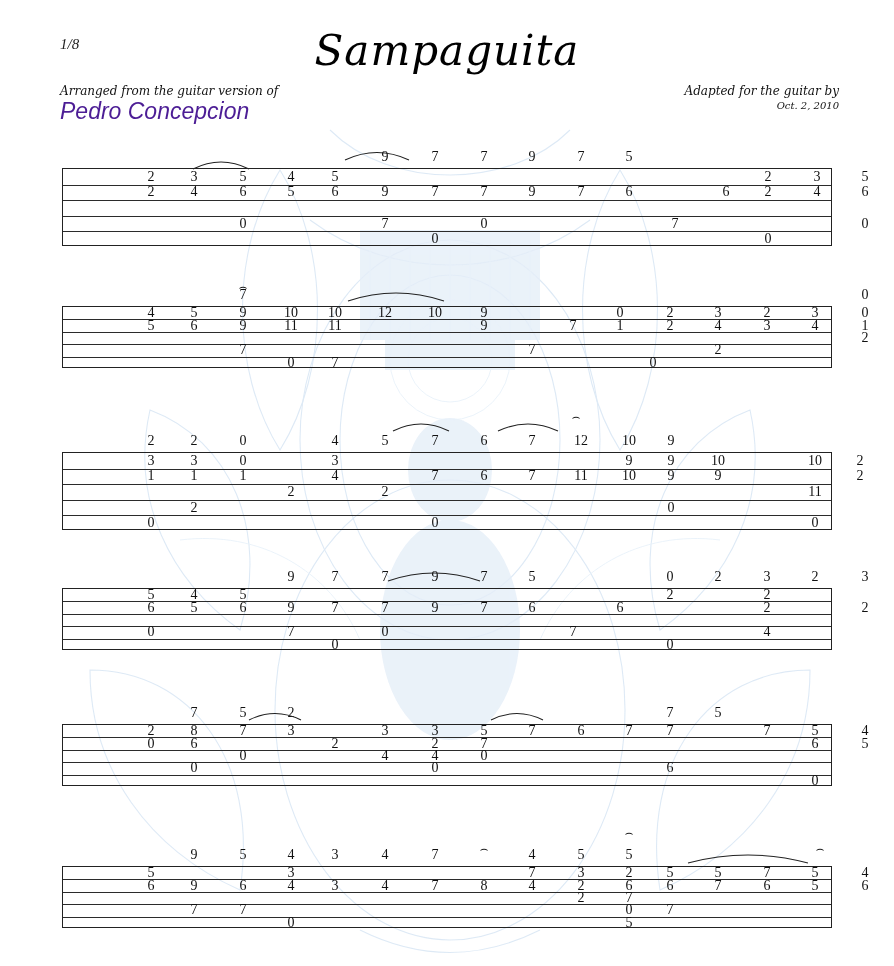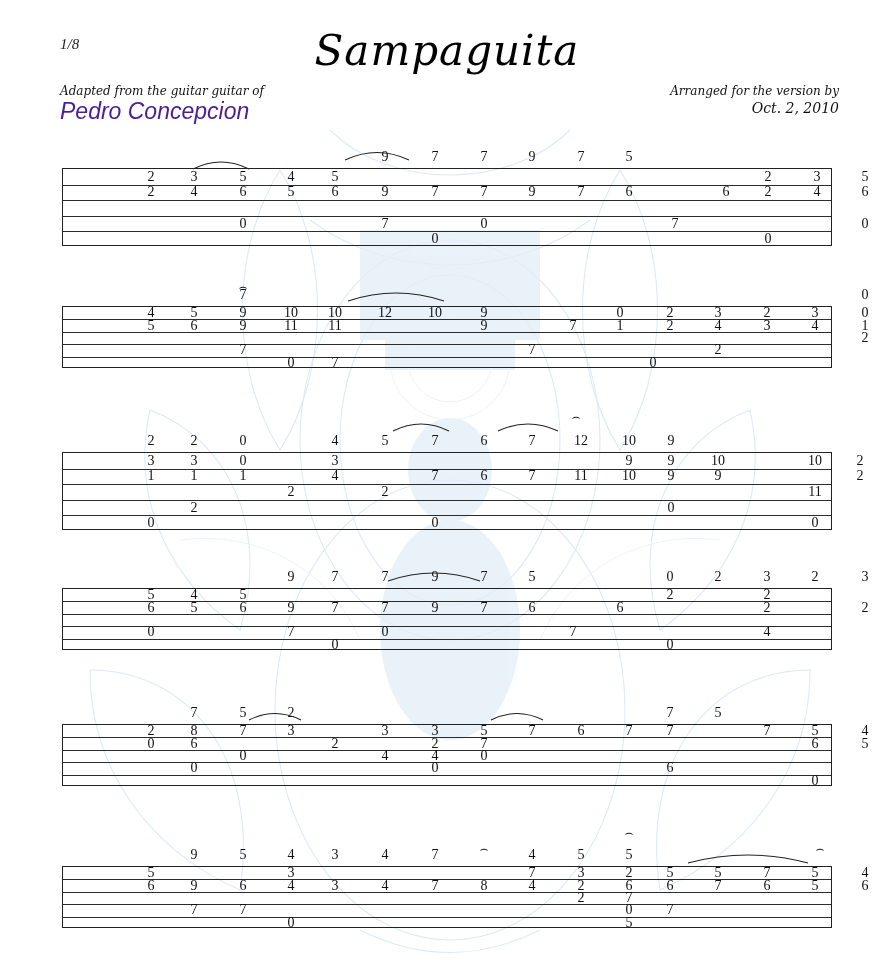--- a/index.html
+++ b/index.html
@@ -87,21 +87,21 @@
   #credit-right .big {
     font-family: "DejaVu Serif", serif;
     font-style: italic;
     font-size: 23px;
     color: #000;
     margin-top: 3px;
   }
   #credit-right .date {
     font-family: "DejaVu Serif", serif;
     font-style: italic;
-    font-size: 14px;
+    font-size: 10px;
     color: #111;
     margin-top: 2px;
   }
 
   
   #systems {
     position: absolute;
     left: 0;
     top: 0;
     width: 894px;
@@ -183,26 +183,26 @@
     <path d="M690 430 C610 420 540 460 510 530"></path>
     <circle cx="420" cy="250" r="60"></circle>
     <circle cx="420" cy="250" r="42"></circle>
   </g>
 </svg>
 
 <div id="page-num">1/8</div>
 <div id="title">Sampaguita</div>
 
 <div id="credit-left">
-  <div class="small">Adapted from the guitar guitar of</div>
+  <div class="small">Arranged from the guitar version of</div>
   <div class="big">Pedro Concepcion</div>
 </div>
 
 <div id="credit-right">
-  <div class="small">Arranged for the version by</div>
+  <div class="small">Adapted for the guitar by</div>
   <div class="date">Oct. 2, 2010</div>
 </div>
 
 <div id="systems">
     <div class="system" style="top: 168px;">
       <div class="staff" style="height: 78px;">
         <div class="line" style="top: 15.6px;"></div>
         <div class="line" style="top: 31.2px;"></div>
         <div class="line" style="top: 46.8px;"></div>
         <div class="line" style="top: 62.4px;"></div>

